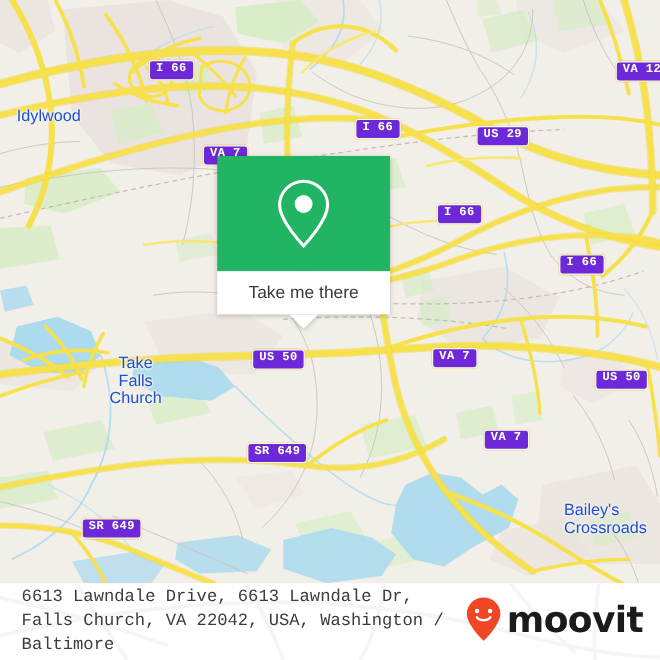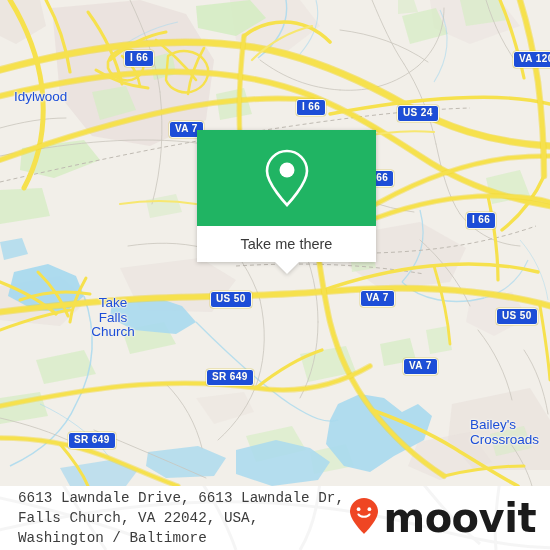--- a/index.html
+++ b/index.html
@@ -30,27 +30,27 @@
   #map svg.maplayer {
     position: absolute;
     left: 0; top: 0;
     width: 550px; height: 486px;
     display: block;
   }
 
   
   .shield {
     position: absolute;
-    background: #1d4ed8;
+    background: #6d28d9;
     border: 1.5px solid #fdfbe8;
     border-radius: 3px;
     color: #ffffff;
     font-size: 10px;
     font-weight: bold;
-    font-family: Liberation Sans, sans-serif;
+    font-family: Liberation Mono, monospace;
     letter-spacing: 0.4px;
     padding: 1px 5px 2px 5px;
     line-height: 12px;
     white-space: nowrap;
     text-shadow: 0 0 1px rgba(150,130,0,.35);
     box-shadow: 0 0 0 0.5px rgba(215,195,60,0.55);
   }
 
   
   .place {
@@ -81,23 +81,23 @@
   }
   #attribution span {
     font-size: 11.5px;
     color: #4a4a4a;
     font-family: "Liberation Sans", sans-serif;
   }
 
   
   #popup {
     position: absolute;
-    left: 197px;
+    left: 181px;
     top: 130px;
-    width: 179px;
+    width: 144px;
     z-index: 20;
     filter: drop-shadow(0 1px 2px rgba(0,0,0,0.22));
   }
   #popup-head {
     height: 96px;
     background: #20b463;
     display: flex;
     align-items: center;
     justify-content: center;
   }
@@ -156,21 +156,21 @@
     color: #3c3c3c;
     font-family: Liberation Mono, monospace;
     max-width: 390px;
   }
   #brand {
     display: flex;
     align-items: center;
     gap: 4px;
   }
   #brand-word {
-    font-size: 40px;
+    font-size: 30px;
     font-weight: bold;
     color: #1b1b1b;
     letter-spacing: -0.5px;
     font-family: "DejaVu Sans", sans-serif;
     line-height: 32px;
   }
 </style>
 </head>
 <body>
 
@@ -377,21 +377,21 @@
 
     <div class="place" style="left:14px; top:90px; width:96px; text-align:left;">Idylwood</div>
     <div class="place" style="left:78px; top:296px; width:70px;">Take
 Falls
 Church</div>
     <div class="place" style="left:470px; top:418px; width:96px; text-align:left;">Bailey's
 Crossroads</div>
 
     <div class="shield" style="left:124px; top:50px;">I 66</div>
     <div class="shield" style="left:296px; top:99px;">I 66</div>
-    <div class="shield" style="left:397px; top:105px;">US 24</div>
+    <div class="shield" style="left:397px; top:105px;">US 29</div>
     <div class="shield" style="left:513px; top:51px;">VA 120</div>
     <div class="shield" style="left:169px; top:121px;">VA 7</div>
     <div class="shield" style="left:364px; top:170px;">I 66</div>
     <div class="shield" style="left:466px; top:212px;">I 66</div>
     <div class="shield" style="left:210px; top:291px;">US 50</div>
     <div class="shield" style="left:360px; top:290px;">VA 7</div>
     <div class="shield" style="left:496px; top:308px;">US 50</div>
     <div class="shield" style="left:206px; top:369px;">SR 649</div>
     <div class="shield" style="left:403px; top:358px;">VA 7</div>
     <div class="shield" style="left:68px;  top:432px;">SR 649</div>

